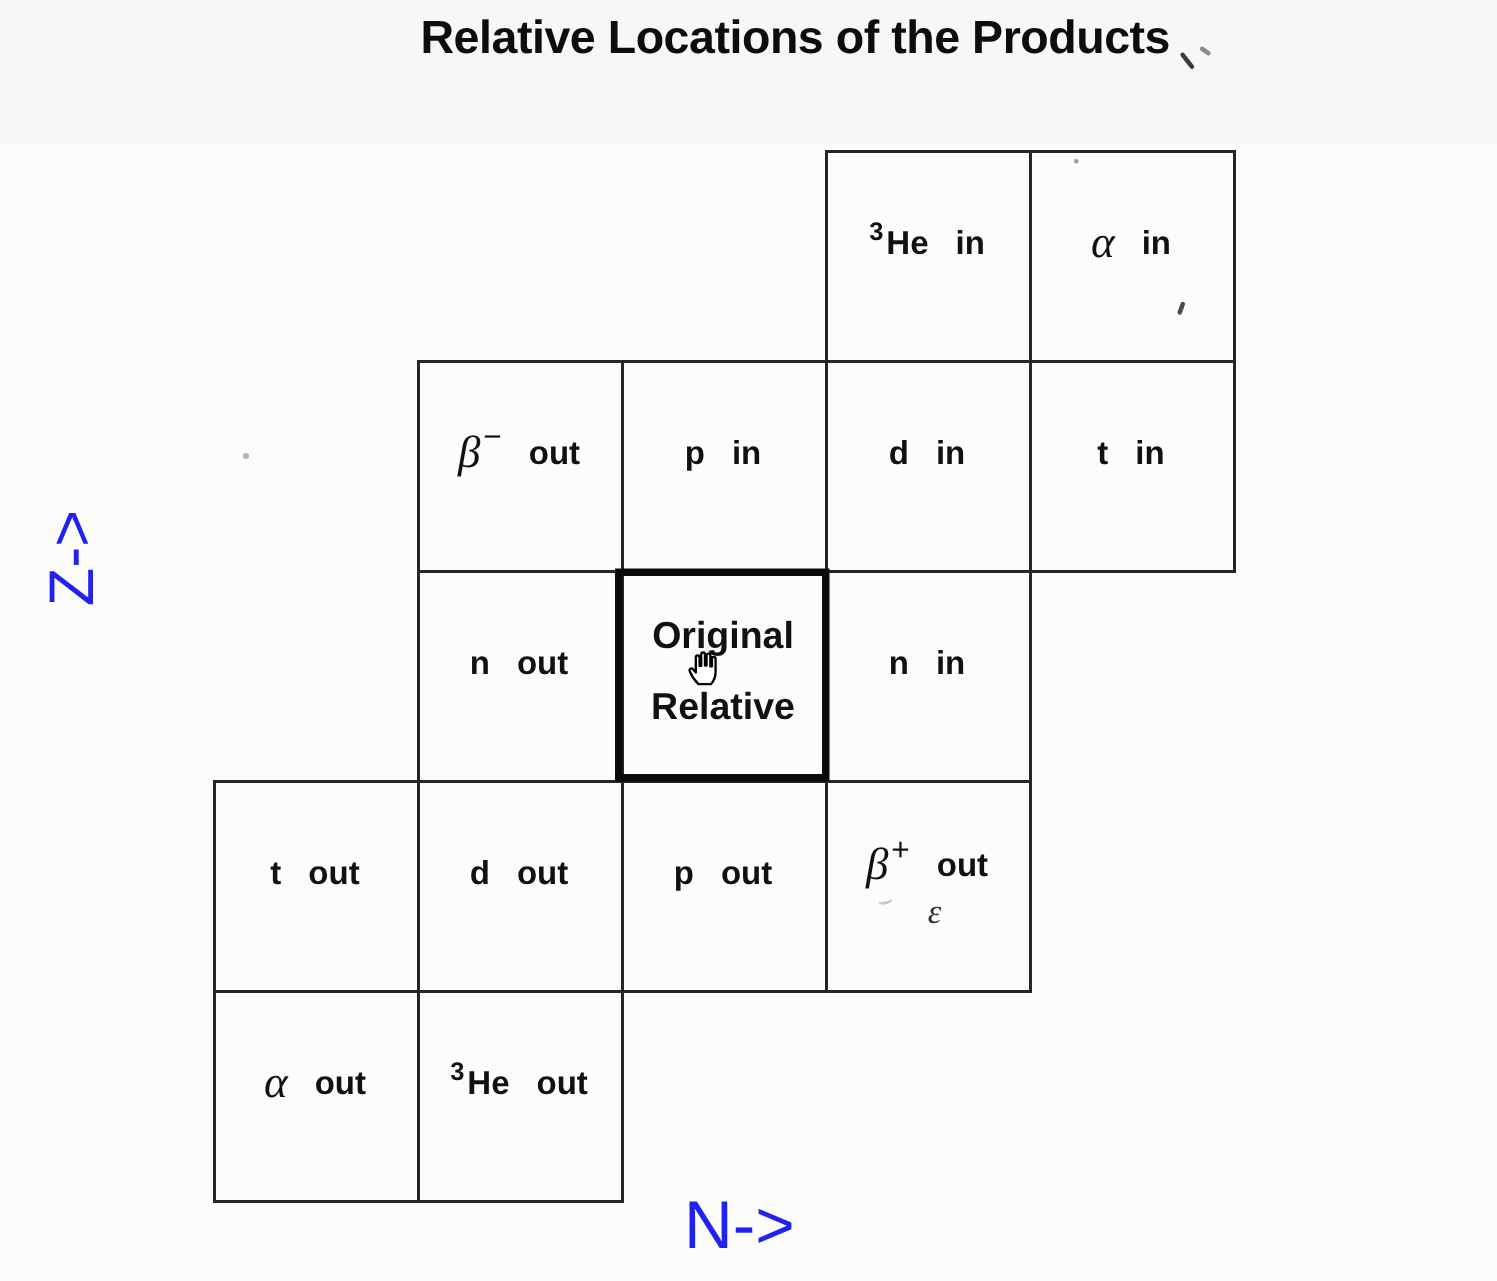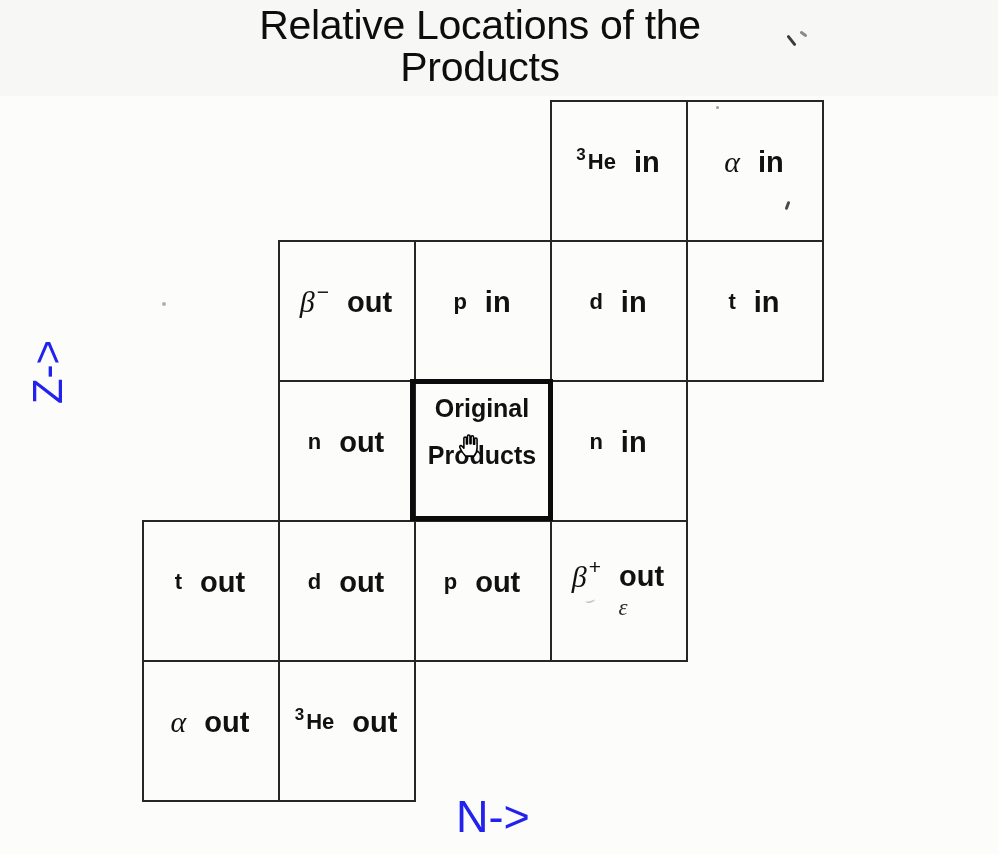--- a/index.html
+++ b/index.html
@@ -9,39 +9,39 @@
     font-family:"Liberation Sans",sans-serif;
   }
   .stage{position:absolute;inset:0;}
   .top-tint{
     position:absolute;left:0;top:0;width:998px;height:96px;
     background:rgba(120,120,118,0.04);
   }
   
   .title{
     position:absolute;left:180px;top:4px;width:600px;
-    text-align:center;color:#0d0d0d;
-    font-weight:normal;font-size:41px;line-height:42px;letter-spacing:-0.3px;
+    text-align:right;color:#0d0d0d;
+    font-weight:bold;font-size:31px;line-height:42px;letter-spacing:-0.3px;
   }
   
   .gl{position:absolute;background:#262626;}
   
   .thick{
     position:absolute;left:410px;top:379px;width:143px;height:142px;
     border:5px solid #0b0b0b;box-sizing:border-box;
   }
   
   .cell{
     position:absolute;width:136px;height:140px;box-sizing:border-box;
     display:flex;align-items:center;justify-content:center;
     padding-bottom:16px;color:#111;white-space:nowrap;
   }
   .sym{font-weight:bold;font-size:22px;}
   .greek{font-family:"Liberation Serif",serif;font-style:italic;font-weight:normal;font-size:30px;}
-  .word{font-weight:bold;font-size:29px;margin-left:18px;text-align:center;}
+  .word{font-weight:bold;font-size:22px;margin-left:18px;text-align:center;}
   .sup-pre{font-weight:bold;font-size:17px;position:relative;top:-7px;margin-right:2px;}
   .sup-post{font-family:"Liberation Sans",sans-serif;font-weight:normal;font-size:21px;position:relative;top:-10px;margin-left:2px;}
   .cell-original{flex-direction:column;padding-bottom:4px;gap:18px;}
   .orig-line{font-weight:bold;font-size:25px;}
   .cell-beta-plus{flex-direction:column;padding-bottom:0;}
   .bp-row{display:flex;align-items:center;}
   .eps{font-family:"Liberation Serif",serif;font-style:italic;font-size:23px;color:#2f2f2f;margin-top:1px;margin-left:10px;}
   
   .axis{color:#2222ee;line-height:1;}
   .z-axis{
@@ -115,23 +115,23 @@
   </div>
   <div class="cell" style="left:686px;top:240px">
     <span class="sym">t</span>
     <span class="word">in</span>
   </div>
 
   <div class="cell" style="left:278px;top:380px">
     <span class="sym">n</span>
     <span class="word">out</span>
   </div>
-  <div class="cell cell-original" style="left:414px;top:364px">
+  <div class="cell cell-original" style="left:414px;top:380px">
     <span class="orig-line">Original</span>
-    <span class="orig-line">Products</span>
+    <span class="orig-line">Relative</span>
   </div>
   <div class="cell" style="left:550px;top:380px">
     <span class="sym">n</span>
     <span class="word">in</span>
   </div>
 
   <div class="cell" style="left:142px;top:520px">
     <span class="sym">t</span>
     <span class="word">out</span>
   </div>

